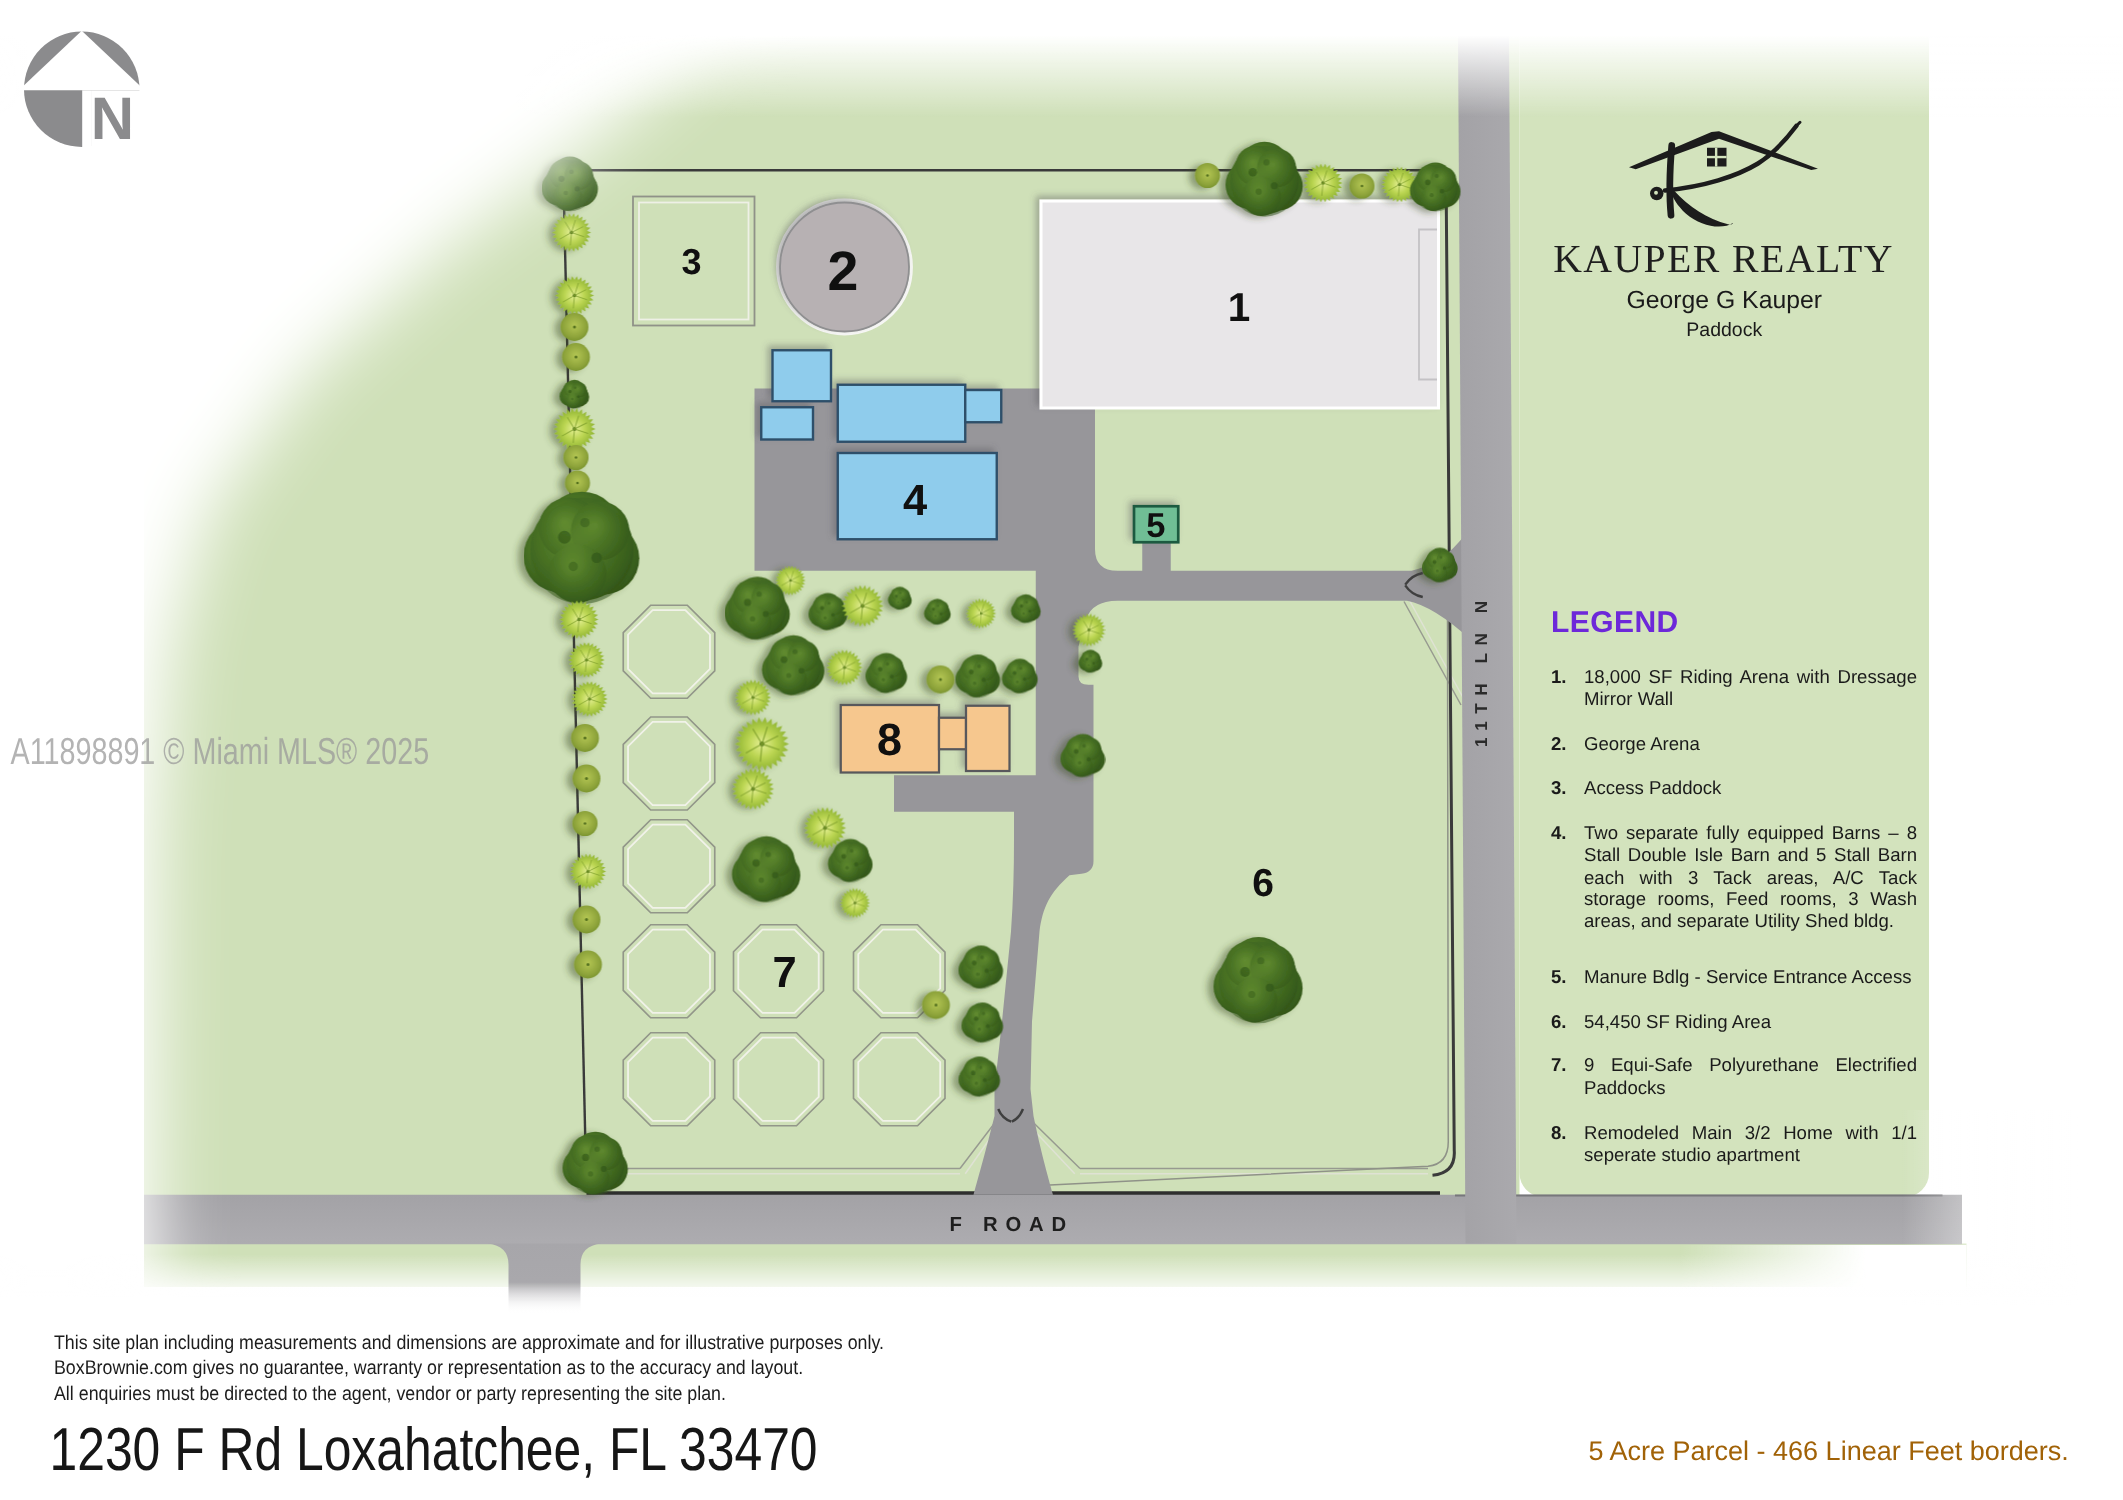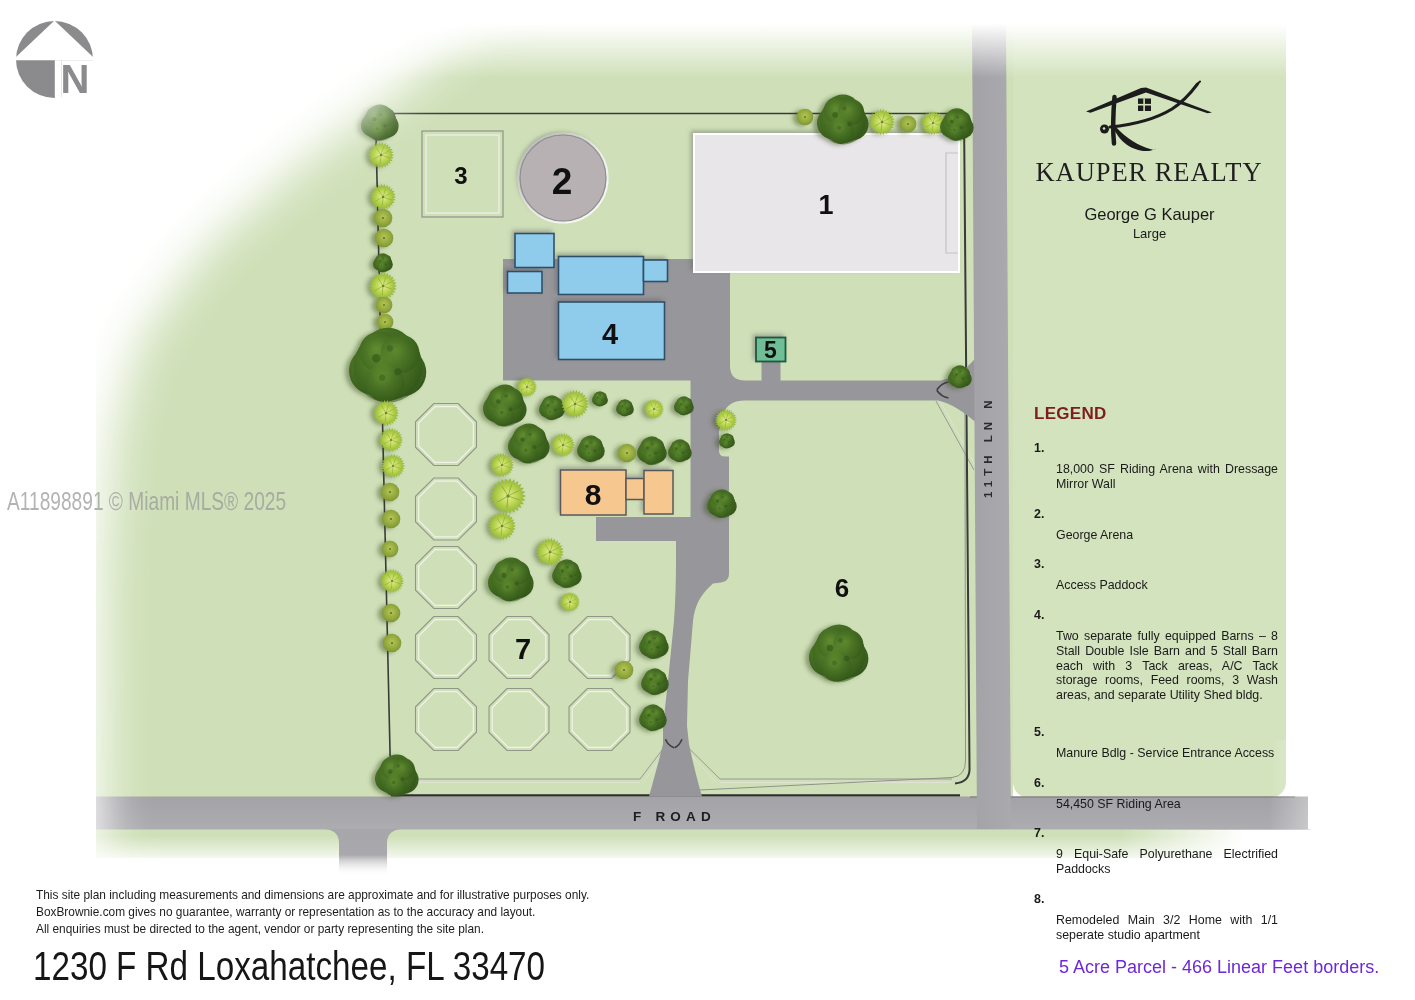--- a/index.html
+++ b/index.html
@@ -1,21 +1,21 @@
 <!DOCTYPE html>
 <html><head><meta charset="utf-8"><style>
   * { margin:0; padding:0; box-sizing:border-box; }
   body { width:1415px; height:1000px; background:#fff; position:relative; overflow:hidden;
          font-family:"Liberation Sans", sans-serif; }
   .abs { position:absolute; }
   .legend { left:1034px; top:404px; width:244px; font-size:12.4px; color:#1a1a1a; }
-  .legend h3 { font-size:17px; font-weight:bold; letter-spacing:0.3px; margin-bottom:17px; color:#7f1d1d; }
+  .legend h3 { font-size:20px; font-weight:bold; letter-spacing:0.3px; margin-bottom:17px; color:#6d28d9; }
   .li { display:flex; margin-top:15px; line-height:14.75px; }
   .li b { width:22px; flex:none; font-weight:bold; }
-  .li div { flex:1;margin-top:21px; }
+  .li div { flex:1; }
   .j { text-align:justify; text-align-last:justify; }
 </style></head>
 <body>
 <svg width="1415" height="1000" viewBox="0 0 1415 1000" xmlns="http://www.w3.org/2000/svg" style="position:absolute;left:0;top:0">
 <defs>
   <radialGradient id="gD" cx="0.42" cy="0.4" r="0.65">
     <stop offset="0" stop-color="#6d9836"></stop>
         <stop offset="0.45" stop-color="#4b7425"></stop>
     <stop offset="0.8" stop-color="#3a611d"></stop>
         <stop offset="1" stop-color="#315217"></stop>
@@ -279,22 +279,22 @@
   <circle cx="1104.5" cy="129" r="4.5"></circle>
   <circle cx="1104" cy="128.5" r="1.3" fill="#d3e3bd"></circle>
   <path d="M1114.5,97 C1113,115 1112.5,128 1114,143.5" fill="none" stroke="#1c1c1c" stroke-width="4.5" stroke-linecap="round"></path>
   <path d="M1116,127 C1126,138 1138,146 1152,149.5 C1154,150 1155,149.5 1155.5,148.5 C1148,153.5 1134,151 1124,142.5 C1118,137 1115,131.5 1114,128 Z"></path>
 </g>
 <text x="1149" y="181" font-family="Liberation Serif, serif" font-size="26.5" fill="#1f1f1f" letter-spacing="0.95" text-anchor="middle">KAUPER REALTY</text>
 </svg>
 <div class="abs" style="left:7px;top:487px;font-size:25px;color:#9a9a9a;opacity:.75;transform:scaleX(0.766);transform-origin:0 0;white-space:nowrap;">A11898891 © Miami MLS® 2025</div>
 
 <div class="abs" style="left:1013px;top:191px;width:273px;text-align:center;color:#1a1a1a;">
-  <div style="font-size:16.5px;margin-top:14px;">George G Kauper</div>
-  <div style="font-size:13px;margin-top:2px;">Large</div>
+  <div style="font-size:16.5px;">George G Kauper</div>
+  <div style="font-size:13px;margin-top:2px;">Paddock</div>
 </div>
 
 <div class="abs legend">
   <h3>LEGEND</h3>
   <div class="li" style="margin-top:0">
       <b>1.</b>
       <div><span class="j" style="display:block">18,000 SF Riding Arena with Dressage</span>Mirror Wall</div>
     </div>
   <div class="li">
       <b>2.</b>
@@ -325,12 +325,12 @@
       <div><span class="j" style="display:block">Remodeled Main 3/2 Home with 1/1</span>seperate studio apartment</div>
     </div>
 </div>
 
 <div class="abs" style="left:36px;top:886px;font-size:13.2px;line-height:17.2px;color:#1c1c1c;transform:scaleX(0.9);transform-origin:0 0;white-space:nowrap;">
 This site plan including measurements and dimensions are approximate and for illustrative purposes only.<br>
 BoxBrownie.com gives no guarantee, warranty or representation as to the accuracy and layout.<br>
 All enquiries must be directed to the agent, vendor or party representing the site plan.
 </div>
 <div class="abs" style="left:33px;top:943px;font-size:40.5px;color:#161616;transform:scaleX(0.82);transform-origin:0 0;white-space:nowrap;">1230 F Rd Loxahatchee, FL 33470</div>
-<div class="abs" style="left:1059px;top:957px;font-size:18px;color:#6d28d9;">5 Acre Parcel - 466 Linear Feet borders.</div>
+<div class="abs" style="left:1059px;top:957px;font-size:18px;color:#a16207;">5 Acre Parcel - 466 Linear Feet borders.</div>
 </body></html>

